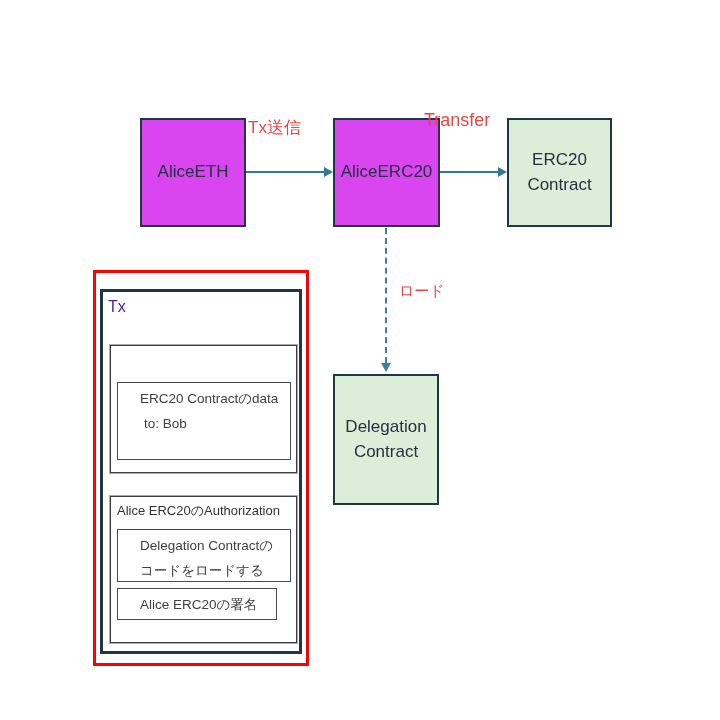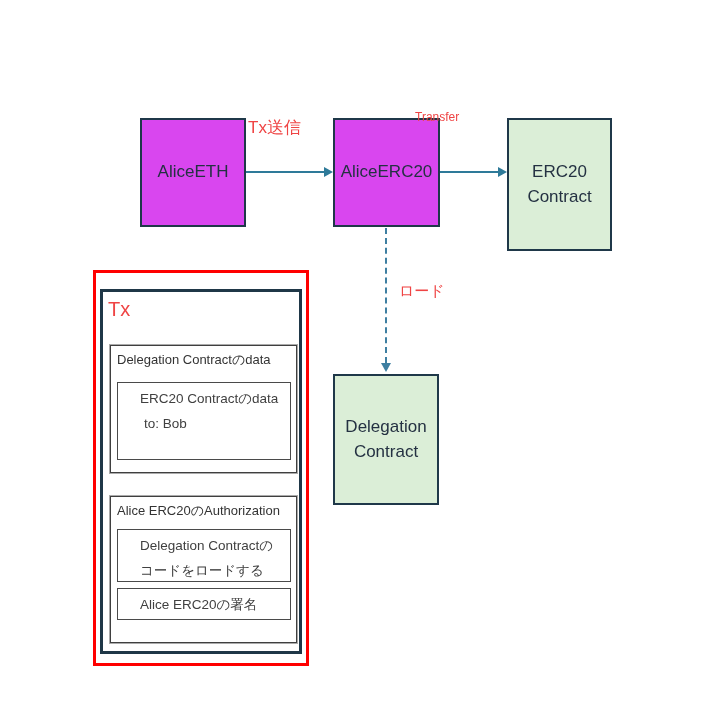--- a/index.html
+++ b/index.html
@@ -24,83 +24,82 @@
     border-left:9px solid #2e7a99;
   }
   .vdash{width:0;border-left:2px dashed #3e7fa1;}
   .arrow-down{
     width:0;height:0;border-left:5px solid transparent;border-right:5px solid transparent;
     border-top:9px solid #3e7fa1;
   }
   
   .red-frame{border:3px solid #ff0000;background:transparent;}
   .tx-panel{border:3px solid #1f3747;background:#ffffff;}
-  .tx-title{font-size:20px;color:#ef4444;}
+  .tx-title{font-size:16px;color:#4c1d95;}
   .section-box{border:1px solid #3f3f3f;outline:1px solid #ababab;background:#ffffff;}
   .section-title{font-size:13px;color:#333;padding:5px 6px 0 6px;white-space:nowrap;}
   .inner-box{border:1px solid #4a4a4a;background:#ffffff;font-size:13.5px;color:#404040;
     padding:3px 22px;line-height:25px;white-space:nowrap;overflow:hidden;}
 </style>
 </head>
 <body>
 
 <div id="stage">
 
   <div class="abs node node-blue" style="left:140px;top:118px;width:106px;height:109px;">
     <span>AliceETH</span>
   </div>
 
   <div class="abs node node-blue" style="left:333px;top:118px;width:107px;height:109px;">
     <span>AliceERC20</span>
   </div>
 
-  <div class="abs node node-green" style="left:507px;top:118px;width:105px;height:133px;">
+  <div class="abs node node-green" style="left:507px;top:118px;width:105px;height:109px;">
     <span>
       <span style="display:block">ERC20</span>
       <span style="display:block">Contract</span>
     </span>
   </div>
 
   <div class="abs node node-green" style="left:333px;top:374px;width:106px;height:131px;">
     <span>
       <span style="display:block">Delegation</span>
       <span style="display:block">Contract</span>
     </span>
   </div>
 
   <div class="abs hline" style="left:246px;top:171px;width:78px;"></div>
   <div class="abs arrow-right" style="left:324px;top:167px;"></div>
   <div class="abs edge-label" style="left:248px;top:116px;width:80px;">Tx送信</div>
 
   <div class="abs hline" style="left:440px;top:171px;width:58px;"></div>
   <div class="abs arrow-right" style="left:498px;top:167px;"></div>
-  <div class="abs edge-label" style="left:415px;top:110px;width:80px;font-size:12px;">Transfer</div>
+  <div class="abs edge-label" style="left:424px;top:110px;width:80px;font-size:18px;">Transfer</div>
 
   <div class="abs vdash" style="left:385px;top:228px;height:135px;"></div>
   <div class="abs arrow-down" style="left:381px;top:363px;"></div>
   <div class="abs edge-label" style="left:399px;top:274px;font-size:15px;margin-top:8px;">ロード</div>
 
   <div class="abs red-frame" style="left:93px;top:270px;width:216px;height:396px;"></div>
 
   <div class="abs tx-panel" style="left:100px;top:289px;width:202px;height:365px;">
     <div class="tx-title" style="position:absolute;left:5px;top:6px;">Tx</div>
 
     <div class="abs section-box" style="left:7px;top:53px;width:187px;height:128px;">
-      <div class="section-title">Delegation Contractのdata</div>
       <div class="abs inner-box" style="left:6px;top:36px;width:174px;height:78px;">
         <span style="display:block">ERC20 Contractのdata</span>
         <span style="display:block;padding-left:4px;">to: Bob</span>
       </div>
     </div>
 
     <div class="abs section-box" style="left:7px;top:204px;width:187px;height:147px;">
       <div class="section-title">Alice ERC20のAuthorization</div>
       <div class="abs inner-box" style="left:6px;top:32px;width:174px;height:53px;">
         <span style="display:block">Delegation Contractの</span>
         <span style="display:block">コードをロードする</span>
       </div>
-      <div class="abs inner-box" style="left:6px;top:91px;width:174px;height:32px;">
+      <div class="abs inner-box" style="left:6px;top:91px;width:160px;height:32px;">
         <span style="display:block">Alice ERC20の署名</span>
       </div>
     </div>
   </div>
 
 </div>
 
 </body></html>

